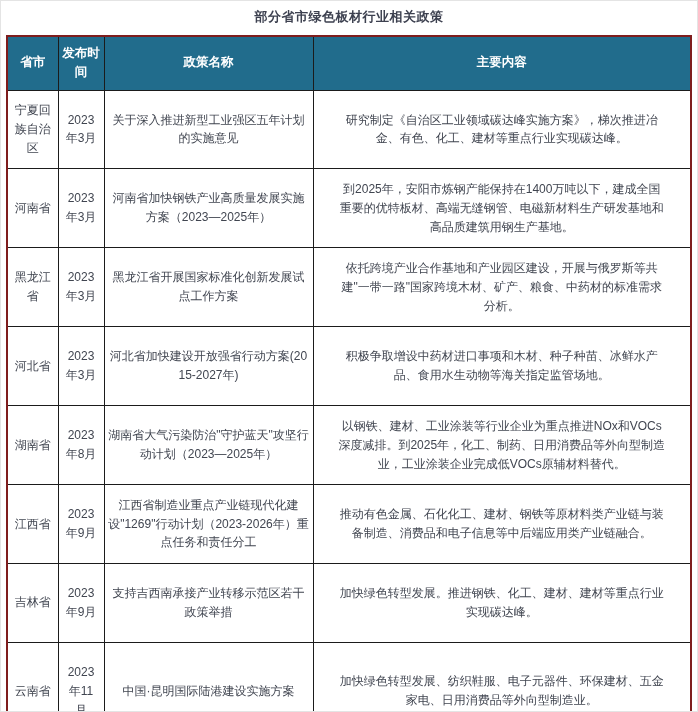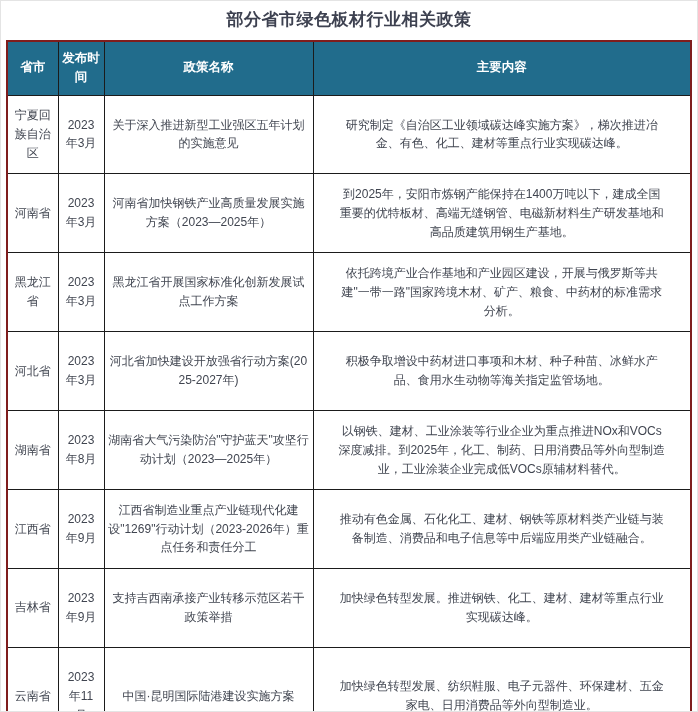--- a/index.html
+++ b/index.html
@@ -12,21 +12,21 @@
   .page {
     width: 698px;
     height: 712px;
     border: 1px solid #e4e4e4;
     background: #ffffff;
     overflow: hidden;
   }
   .page-title {
     margin: 7px 0 9px 0;
     text-align: center;
-    font-size: 17px;
+    font-size: 13px;
     font-weight: bold;
     color: #3d4150;
     letter-spacing: 0.5px;
   }
   table.policy-table {
     border-collapse: collapse;
     table-layout: fixed;
     width: 684px;
     margin: 0 auto;
     border: 2px solid #7f1d1d;
@@ -89,21 +89,21 @@
         </tr>
         <tr>
           <td class="col-province">黑龙江省</td>
           <td class="col-date">2023年3月</td>
           <td class="col-policy">黑龙江省开展国家标准化创新发展试点工作方案</td>
           <td class="col-content">依托跨境产业合作基地和产业园区建设，开展与俄罗斯等共建"一带一路"国家跨境木材、矿产、粮食、中药材的标准需求分析。</td>
         </tr>
         <tr>
           <td class="col-province">河北省</td>
           <td class="col-date">2023年3月</td>
-          <td class="col-policy">河北省加快建设开放强省行动方案(2025-2027年)</td>
+          <td class="col-policy">河北省加快建设开放强省行动方案(2015-2027年)</td>
           <td class="col-content">积极争取增设中药材进口事项和木材、种子种苗、冰鲜水产品、食用水生动物等海关指定监管场地。</td>
         </tr>
         <tr>
           <td class="col-province">湖南省</td>
           <td class="col-date">2023年8月</td>
           <td class="col-policy">湖南省大气污染防治"守护蓝天"攻坚行动计划（2023—2025年）</td>
           <td class="col-content">以钢铁、建材、工业涂装等行业企业为重点推进NOx和VOCs深度减排。到2025年，化工、制药、日用消费品等外向型制造业，工业涂装企业完成低VOCs原辅材料替代。</td>
         </tr>
         <tr>
           <td class="col-province">江西省</td>

